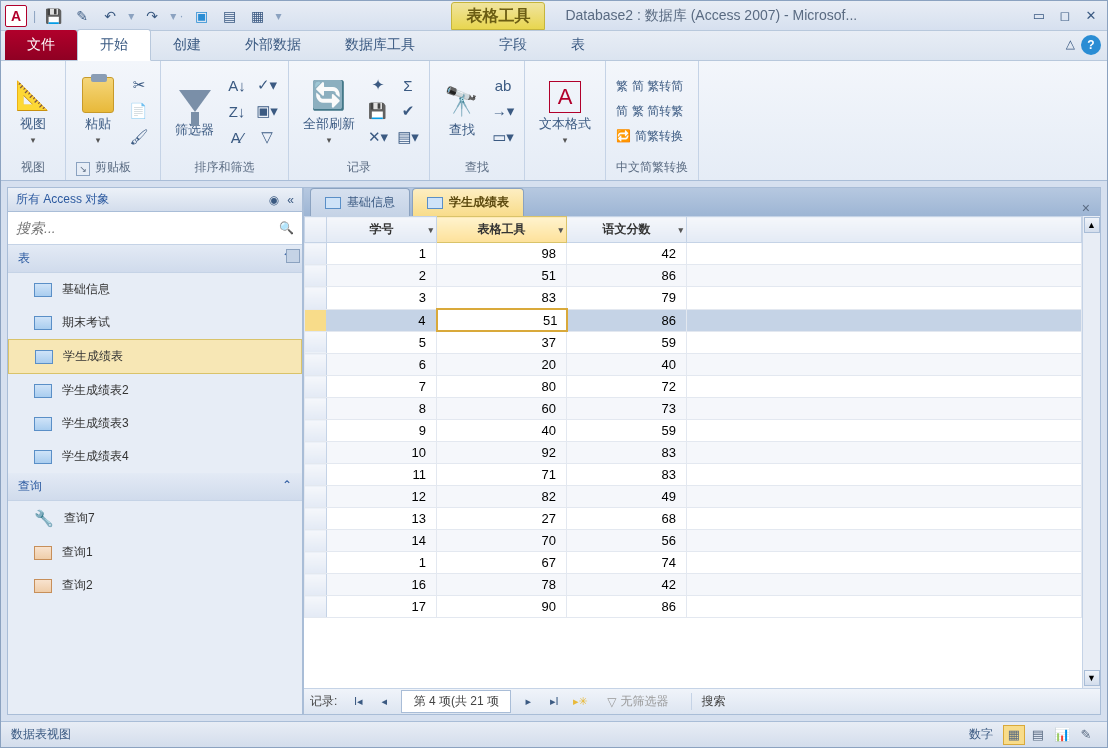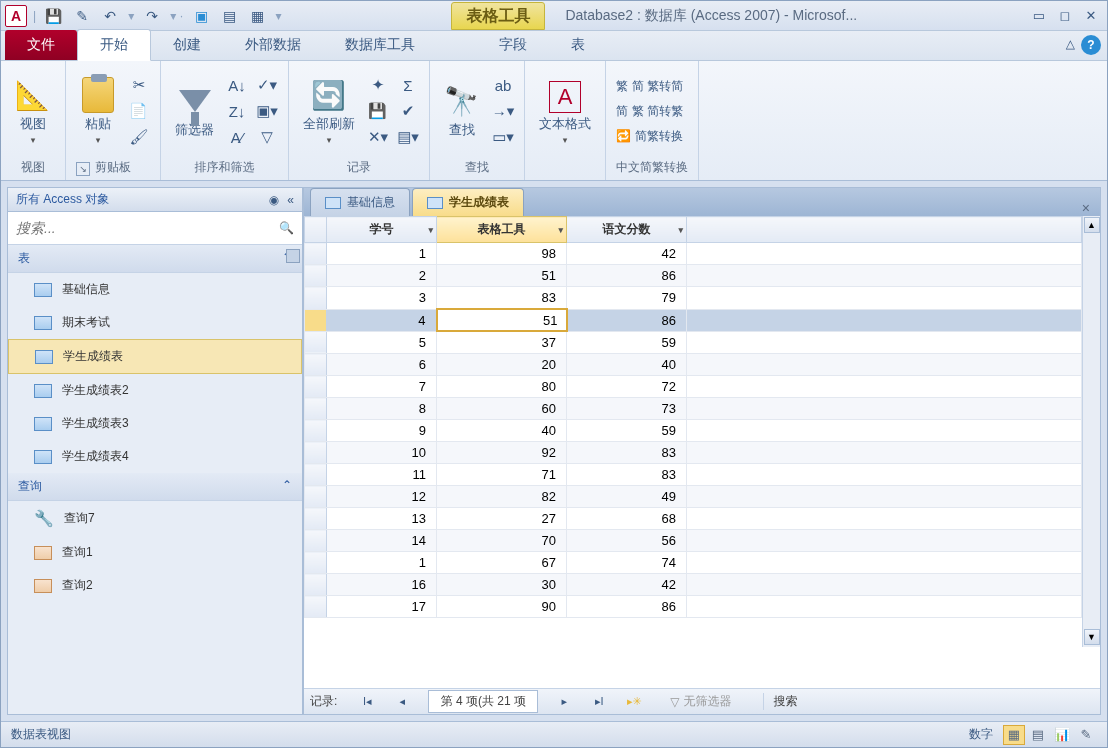--- a/index.html
+++ b/index.html
@@ -77,21 +77,21 @@
 .ds-table td.rowsel { background: linear-gradient(#f5f7fb, #e3eaf5); border-right: 1px solid #c5d3e6; width: 22px; padding: 0; }
 .ds-table tr:nth-child(even) td:not(.rowsel) { background: #f5f7fb; }
 .ds-table tr.selected td:not(.rowsel) { background: #c5d3e6; }
 .ds-table tr.selected td.rowsel { background: #f8dc8a; }
 .ds-table tr.selected td.active-cell { background: #fff !important; border: 2px solid #d9a93a; padding: 1px 8px; }
 .ds-vscroll { width: 18px; background: #e8edf5; border-left: 1px solid #c5d3e6; position: relative; }
 .ds-vscroll .arr { width: 16px; height: 16px; background: linear-gradient(#f0f4fa, #d3ddec); border: 1px solid #a9bdd7; margin: 1px auto; display: flex; align-items: center; justify-content: center; font-size: 9px; cursor: pointer; }
 .ds-vscroll .arr.bot { position: absolute; bottom: 1px; left: 0; right: 0; }
 
 
-.recnav { height: 26px; background: linear-gradient(#f0f4fa, #dde5f1); border-top: 1px solid #c5d3e6; display: flex; align-items: center; padding: 0 6px; gap: 17px; font-size: 13px; color: #444; margin-top: 41px; }
+.recnav { height: 26px; background: linear-gradient(#f0f4fa, #dde5f1); border-top: 1px solid #c5d3e6; display: flex; align-items: center; padding: 0 6px; gap: 8px; font-size: 13px; color: #444; }
 .recnav .lbl { margin-right: 4px; }
 .recnav .nbtn { width: 18px; height: 18px; display: flex; align-items: center; justify-content: center; cursor: pointer; color: #3b5a82; font-size: 11px; }
 .recnav .recbox { border: 1px solid #a9bdd7; background: #fff; padding: 2px 8px; min-width: 110px; text-align: center; }
 .recnav .nofilter { color: #999; margin-left: 10px; display: flex; align-items: center; gap: 4px; }
 .recnav .search { margin-left: 14px; border-left: 1px solid #c5d3e6; padding-left: 10px; }
 
 
 .statusbar { height: 26px; background: linear-gradient(#e8edf5, #d3ddec); border-top: 1px solid #a9bdd7; display: flex; align-items: center; padding: 0 10px; color: #3b5a82; font-size: 13px; }
 .statusbar .sp { flex: 1; }
 .view-btns { display: flex; gap: 2px; }
@@ -461,21 +461,21 @@
               <tr>
                 <td class="rowsel"></td>
                 <td>1</td>
                 <td>67</td>
                 <td>74</td>
                 <td></td>
               </tr>
               <tr>
                 <td class="rowsel"></td>
                 <td>16</td>
-                <td>30</td>
+                <td>78</td>
                 <td>42</td>
                 <td></td>
               </tr>
               <tr>
                 <td class="rowsel"></td>
                 <td>17</td>
                 <td>90</td>
                 <td>86</td>
                 <td></td>
               </tr>

